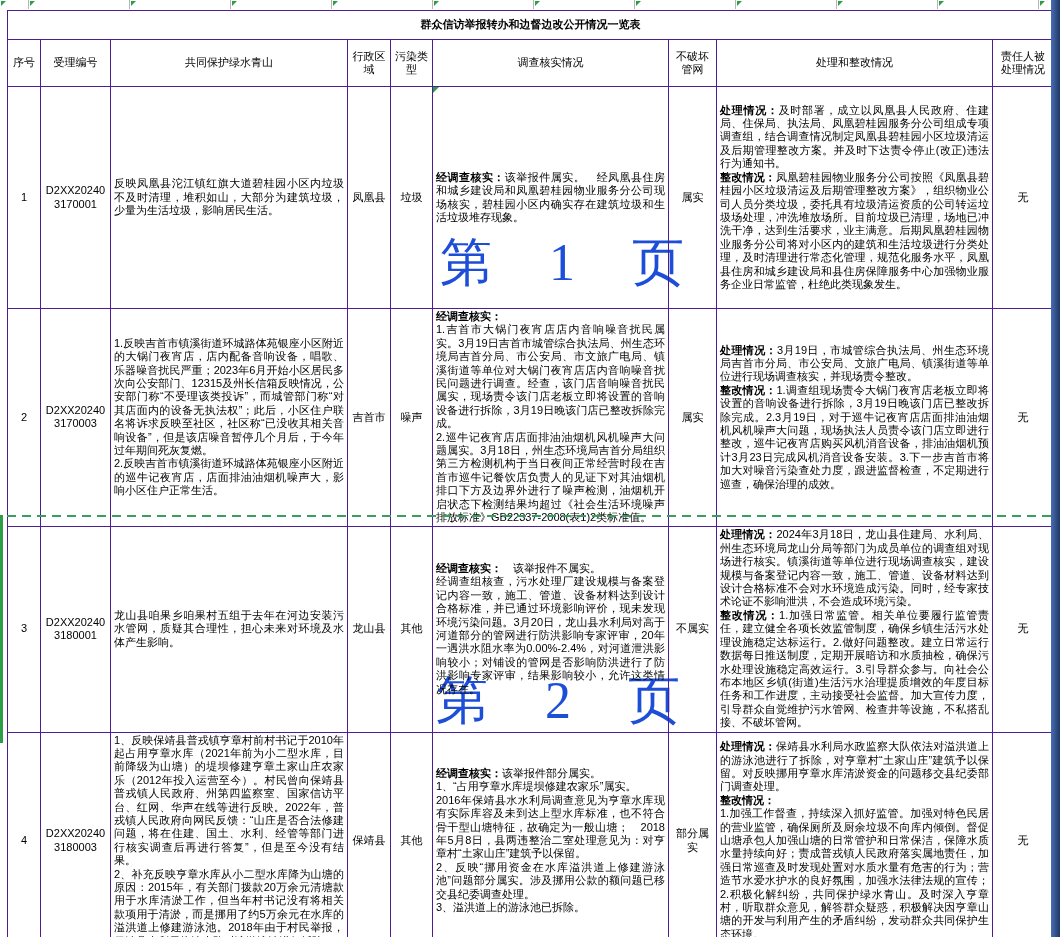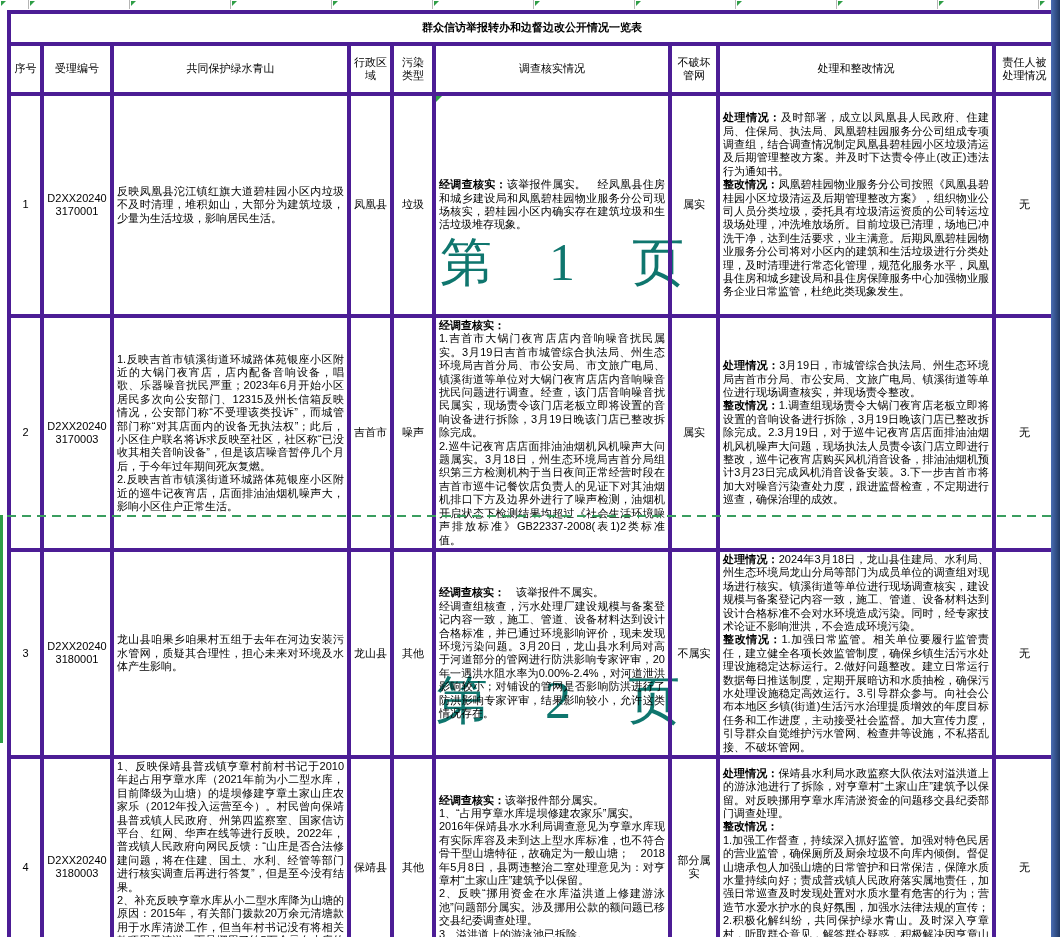--- a/index.html
+++ b/index.html
@@ -6,28 +6,28 @@
   .screen{
     position:relative;width:1060px;height:937px;background:#ffffff;overflow:hidden;
     font-family:"Liberation Sans","DejaVu Sans",sans-serif;color:#000;
   }
   
   .top-strip{position:absolute;top:0;left:0;width:1050px;height:9px;display:flex;z-index:2;background:#fff;}
   .strip-cell{position:relative;height:100%;border-right:1px solid #b5b5b5;flex:0 0 auto;}
   .strip-cell .tri{position:absolute;left:1px;top:1px;width:0;height:0;
     border-top:5px solid #2e9e46;border-right:5px solid transparent;}
   
-  .watermark{position:absolute;z-index:1;color:#0f766e;font-size:52px;letter-spacing:22px;
+  .watermark{position:absolute;z-index:1;color:#1d4ed8;font-size:52px;letter-spacing:22px;
     font-family:"Liberation Serif","DejaVu Serif",serif;white-space:nowrap;}
   #wm1{left:440px;top:228px;}
   #wm2{left:436px;top:666px;}
   
   table.main{position:absolute;top:10px;left:7px;width:1046px;border-collapse:collapse;
     table-layout:fixed;z-index:2;background:transparent;}
-  table.main td{border:4px solid #4c1d95;padding:1px 3px;font-size:11px;line-height:13.4px;
+  table.main td{border:1px solid #4c1d95;padding:1px 3px;font-size:11px;line-height:13.4px;
     vertical-align:middle;overflow:hidden;word-break:break-word;}
   td.title-cell{font-size:19px;font-weight:bold;text-align:center;height:26px;line-height:24px;padding:0;}
   td.batch-cell{height:26px;text-align:right;padding-right:8px;font-size:11px;}
   td.batch-cell .u{text-decoration:underline;}
   tr.header-row td{height:44px;text-align:center;}
   td.center{text-align:center;}
   td.pre{white-space:pre-wrap;word-break:break-all;}
   td.rich{white-space:pre-wrap;text-align:justify;position:relative;}
   #rows-body tr:nth-child(1){height:222px;}
   #rows-body tr:nth-child(2){height:187px;}

